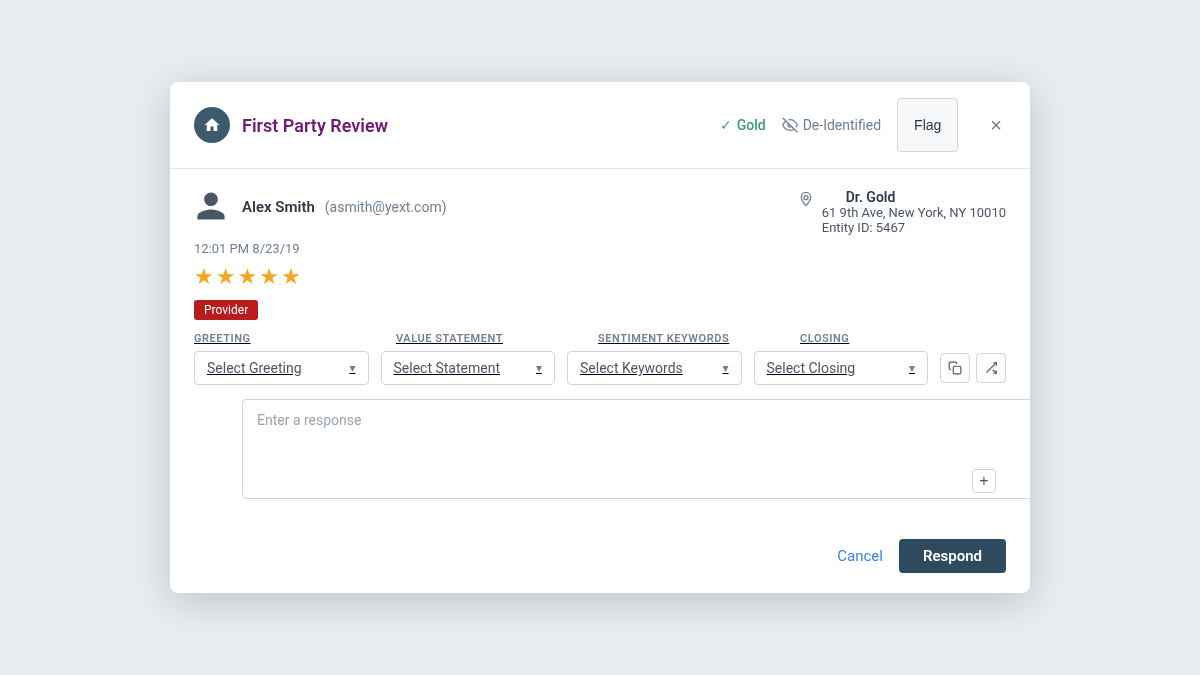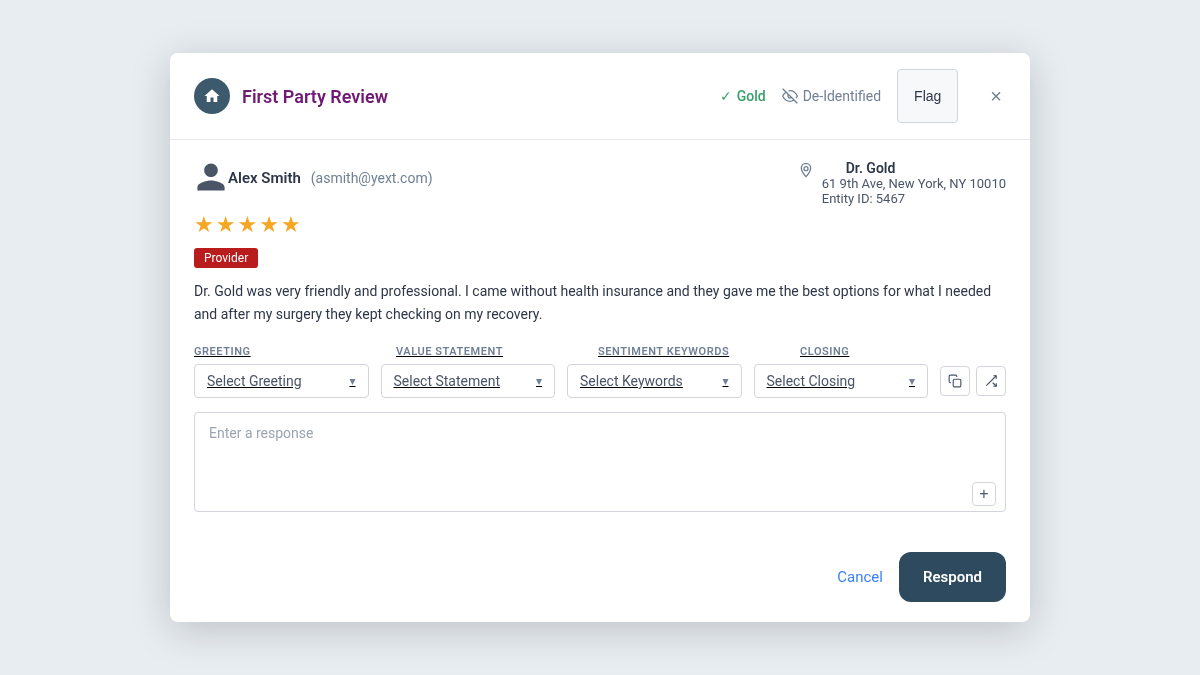--- a/index.html
+++ b/index.html
@@ -141,21 +141,21 @@
     .reviewer-row {
       display: flex;
       justify-content: space-between;
       align-items: flex-start;
       margin-bottom: 6px;
     }
 
     .reviewer-left {
       display: flex;
       align-items: center;
-      gap: 0;
+      gap: 14px;
       justify-content: flex-end;
     }
 
     .reviewer-avatar {
       width: 34px;
       height: 34px;
       color: #4a5568;
     }
 
     .reviewer-name-block {}
@@ -316,20 +316,21 @@
       width: 100%;
       height: 100px;
       border: 1px solid #d1d5db;
       border-radius: 4px;
       padding: 12px 14px;
       font-size: 14px;
       color: #9aa5b1;
       resize: none;
       font-family: inherit;
       outline: none;
+      margin-left: 48px;
     }
 
     .response-textarea::placeholder {
       color: #9aa5b1;
     }
 
     .textarea-add-btn {
       position: absolute;
       bottom: 10px;
       right: 10px;
@@ -363,22 +364,22 @@
       font-size: 15px;
       cursor: pointer;
       font-family: inherit;
       text-align: center;
     }
 
     .respond-btn {
       background: #2d4a5f;
       color: white;
       border: none;
-      border-radius: 12px;
-      padding: 16px 24px;
+      border-radius: 4px;
+      padding: 8px 24px;
       font-size: 15px;
       font-weight: 600;
       cursor: pointer;
       font-family: inherit;
     }
   </style>
 </head>
 <body>
 
 <div class="bg-circle"></div>
@@ -433,34 +434,34 @@
             </svg>
           </span>
           <div>
             <div class="location-name">Dr. Gold</div>
             <div class="location-address">61 9th Ave, New York, NY 10010</div>
             <div class="location-entity">Entity ID: 5467</div>
           </div>
         </div>
       </div>
 
+      <div class="review-date">12:01 PM 8/23/19</div>
 
       <div class="stars">
         <span class="star">★</span>
         <span class="star">★</span>
         <span class="star">★</span>
         <span class="star">★</span>
         <span class="star">★</span>
       </div>
 
       <div>
         <span class="tag-badge">Provider</span>
       </div>
 
-      <p class="review-text">Dr. Gold was very friendly and professional. I came without health insurance and they gave me the best options for what I needed and after my surgery they kept checking on my recovery.</p>
 
       <div class="dropdowns-section">
         <div class="dropdown-labels">
           <span class="dropdown-label">GREETING</span>
           <span class="dropdown-label">VALUE STATEMENT</span>
           <span class="dropdown-label">SENTIMENT KEYWORDS</span>
           <span class="dropdown-label">CLOSING</span>
         </div>
         <div class="dropdowns-row">
           <div class="dropdown-select">

